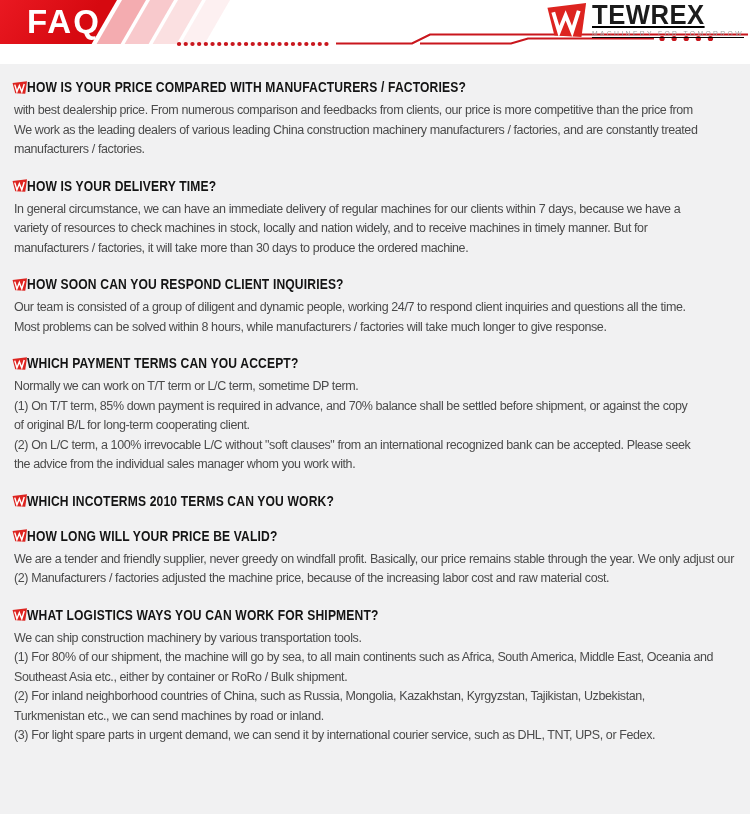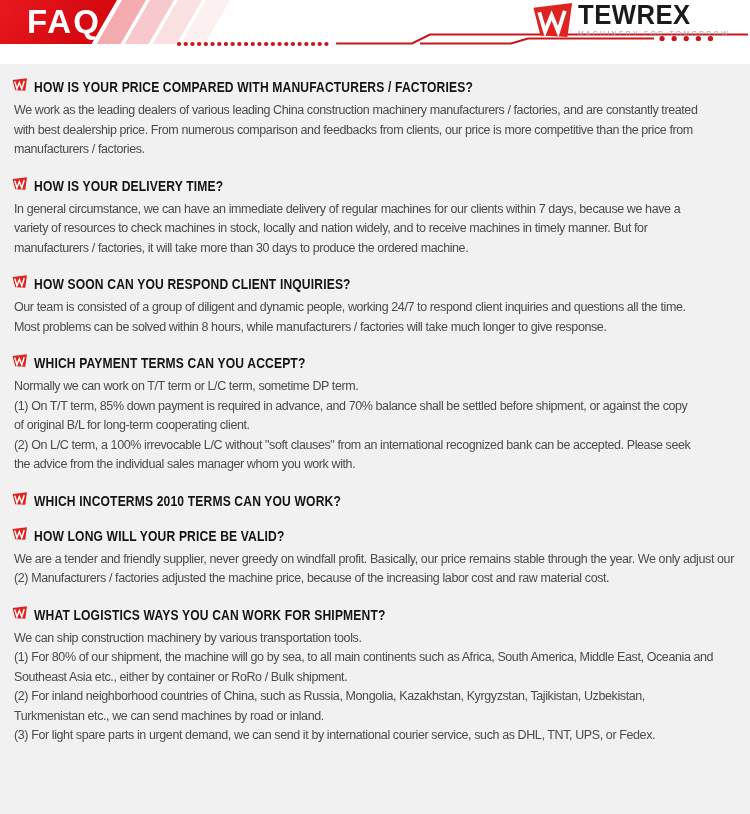--- a/index.html
+++ b/index.html
@@ -16,33 +16,33 @@
                transform:skewX(-30deg);transform-origin:0 0;}
   .banner-stripe{position:absolute;top:0;width:24px;height:44px;background:#e33039;
                  transform:skewX(-30deg);transform-origin:0 0;}
   .s1{left:122px;opacity:.40;}
   .s2{left:150px;opacity:.26;}
   .s3{left:178px;opacity:.15;}
   .s4{left:206px;opacity:.07;}
   .banner-text{position:absolute;left:27px;top:3px;font-size:33px;font-weight:bold;
                color:#ffffff;letter-spacing:2px;}
 
-  .logo{position:absolute;right:20px;top:2px;display:flex;align-items:flex-end;}
+  .logo{position:absolute;right:6px;top:2px;display:flex;align-items:flex-end;text-decoration:underline;}
   .logo-mark{width:42px;height:34px;margin-right:5px;margin-top:1px;}
   .logo-brand{font-size:27px;font-weight:900;color:#1b1b1b;letter-spacing:0.5px;
               line-height:26px;transform:scaleX(0.95);transform-origin:0 0;white-space:nowrap;}
   .logo-tagline{font-size:6.8px;color:#a0a0a0;letter-spacing:2.35px;margin-top:2px;white-space:nowrap;}
 
   .divider-svg{position:absolute;left:0;top:0;width:750px;height:64px;pointer-events:none;}
 
   
   .content{position:relative;width:726px;min-height:750px;background:#f1f1f2;
            padding:14px 12px 24px 12px;}
   .faq-section{margin-bottom:17px;}
-  .q-row{display:flex;gap:7px;margin-bottom:5px;height:18px;}
+  .q-row{display:flex;align-items:center;gap:0;margin-bottom:5px;height:18px;}
   .q-mark{width:15px;height:13px;flex:none;}
   .q-text{font-size:15.5px;font-weight:bold;color:#141414;letter-spacing:0.2px;
           transform:scaleX(0.78);transform-origin:0 50%;white-space:nowrap;}
   .answer{padding-left:2px;}
   .ans-line{font-size:12.5px;color:#4b4b4b;line-height:19.5px;letter-spacing:-0.4px;
             white-space:nowrap;}
 </style>
 </head>
 <body>
 
@@ -87,22 +87,22 @@
 
   <div class="content">
   <div class="faq-section">
     <div class="q-row">
       <svg class="q-mark">
             <use href="#wmark"></use>
           </svg>
       <div class="q-text">HOW IS YOUR PRICE COMPARED WITH MANUFACTURERS / FACTORIES?</div>
     </div>
     <div class="answer">
+          <div class="ans-line">with best dealership price. From numerous comparison and feedbacks from clients, our price is more competitive than the price from</div>
           <div class="ans-line">We work as the leading dealers of various leading China construction machinery manufacturers / factories, and are constantly treated</div>
-          <div class="ans-line">with best dealership price. From numerous comparison and feedbacks from clients, our price is more competitive than the price from</div>
           <div class="ans-line">manufacturers / factories.</div>
         </div>
   </div>
 
   <div class="faq-section">
     <div class="q-row">
       <svg class="q-mark">
             <use href="#wmark"></use>
           </svg>
       <div class="q-text">HOW IS YOUR DELIVERY TIME?</div>

